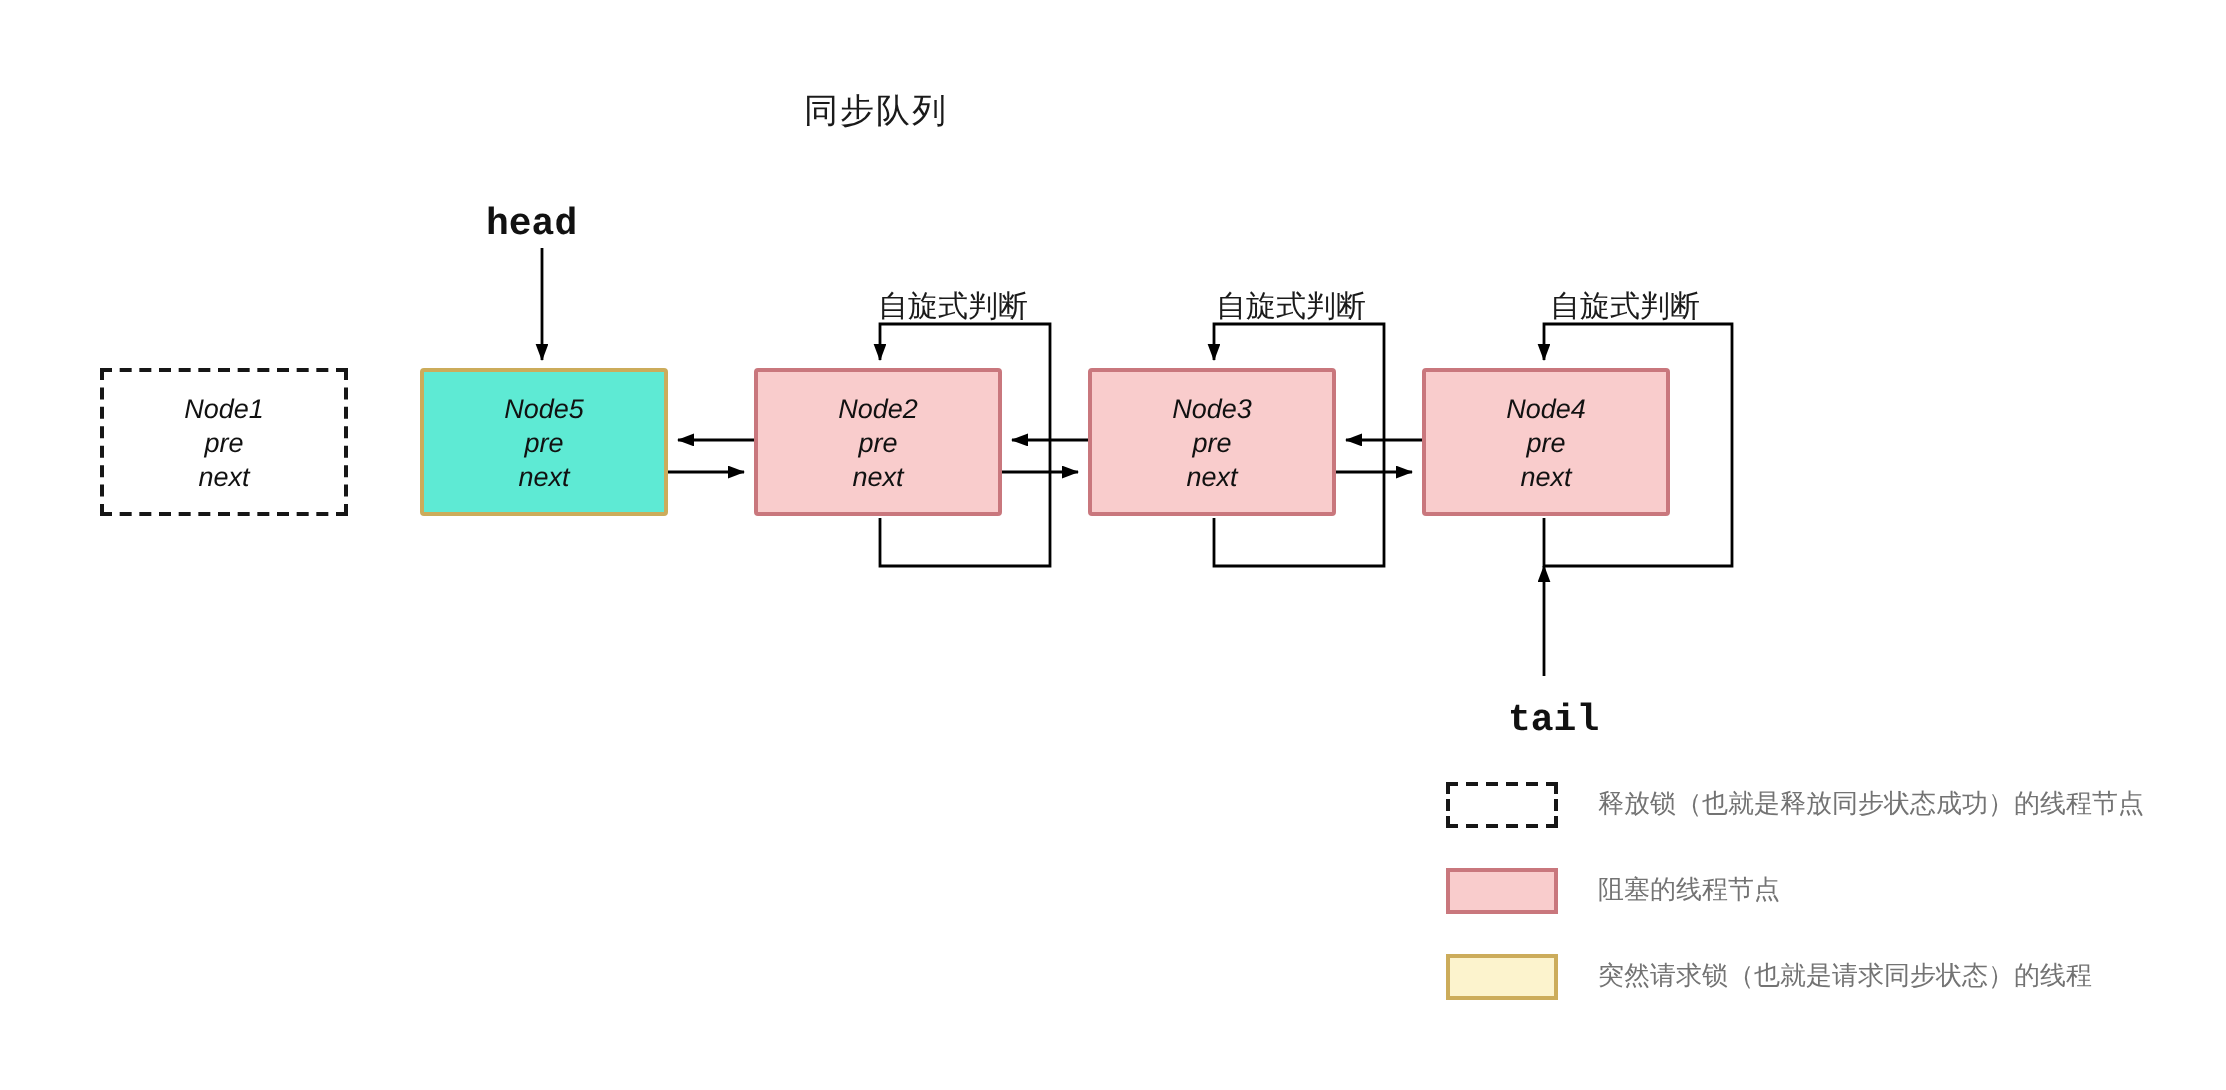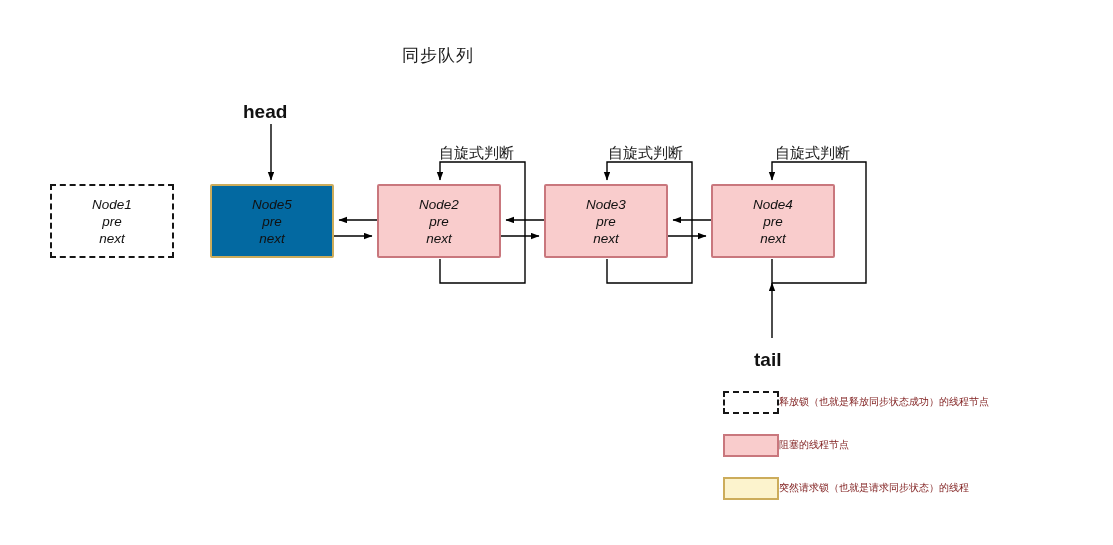--- a/index.html
+++ b/index.html
@@ -54,36 +54,37 @@
     background: #ffffff;
   }
   .node-blocked {
     border: 2px solid #c9777d;
     background: #f9cccc;
     border-radius: 2px;
     text-align: right;
   }
   .node-requesting {
     border: 2px solid #ccac5b;
-    background: #0369a1;
+    background: #5eead4;
     border-radius: 2px;
   }
 
   #node1 { left: 50px;  top: 184px; }
   #node5 { left: 210px; top: 184px; }
   #node2 { left: 377px; top: 184px; }
   #node3 { left: 544px; top: 184px; }
   #node4 { left: 711px; top: 184px; }
 
   
   .ptr-label {
     font-size: 19px;
     font-weight: bold;
     color: #111111;
     white-space: nowrap;
+    font-family: Liberation Mono, monospace;
   }
   #head-label { left: 243px; top: 101px; }
   #tail-label { left: 754px; top: 349px; }
 
   
   .spin-label {
     font-size: 15px;
     color: #1a1a1a;
     white-space: nowrap;
   }
@@ -102,22 +103,23 @@
   .legend-swatch {
     width: 56px;
     height: 23px;
     box-sizing: border-box;
     flex: 0 0 auto;
   }
   .sw-released { border: 2.5px dashed #161616; background: #ffffff; }
   .sw-blocked  { border: 2px solid #c9777d; background: #f9cccc; }
   .sw-requesting { border: 2px solid #ccac5b; background: #fcf3cd; }
   .legend-text {
-    font-size: 10px;
-    color: #7f1d1d;
+    margin-left: 20px;
+    font-size: 13px;
+    color: #737373;
     white-space: nowrap;
   }
 </style>
 </head>
 <body>
 
 <svg id="canvas" viewBox="0 0 1113 545" xmlns="http://www.w3.org/2000/svg">
   <defs>
     <marker id="ah" markerWidth="9" markerHeight="9" refX="8" refY="3.2" orient="auto" markerUnits="userSpaceOnUse">
       <path d="M0,0 L8.5,3.2 L0,6.4 z" fill="#000000"></path>

